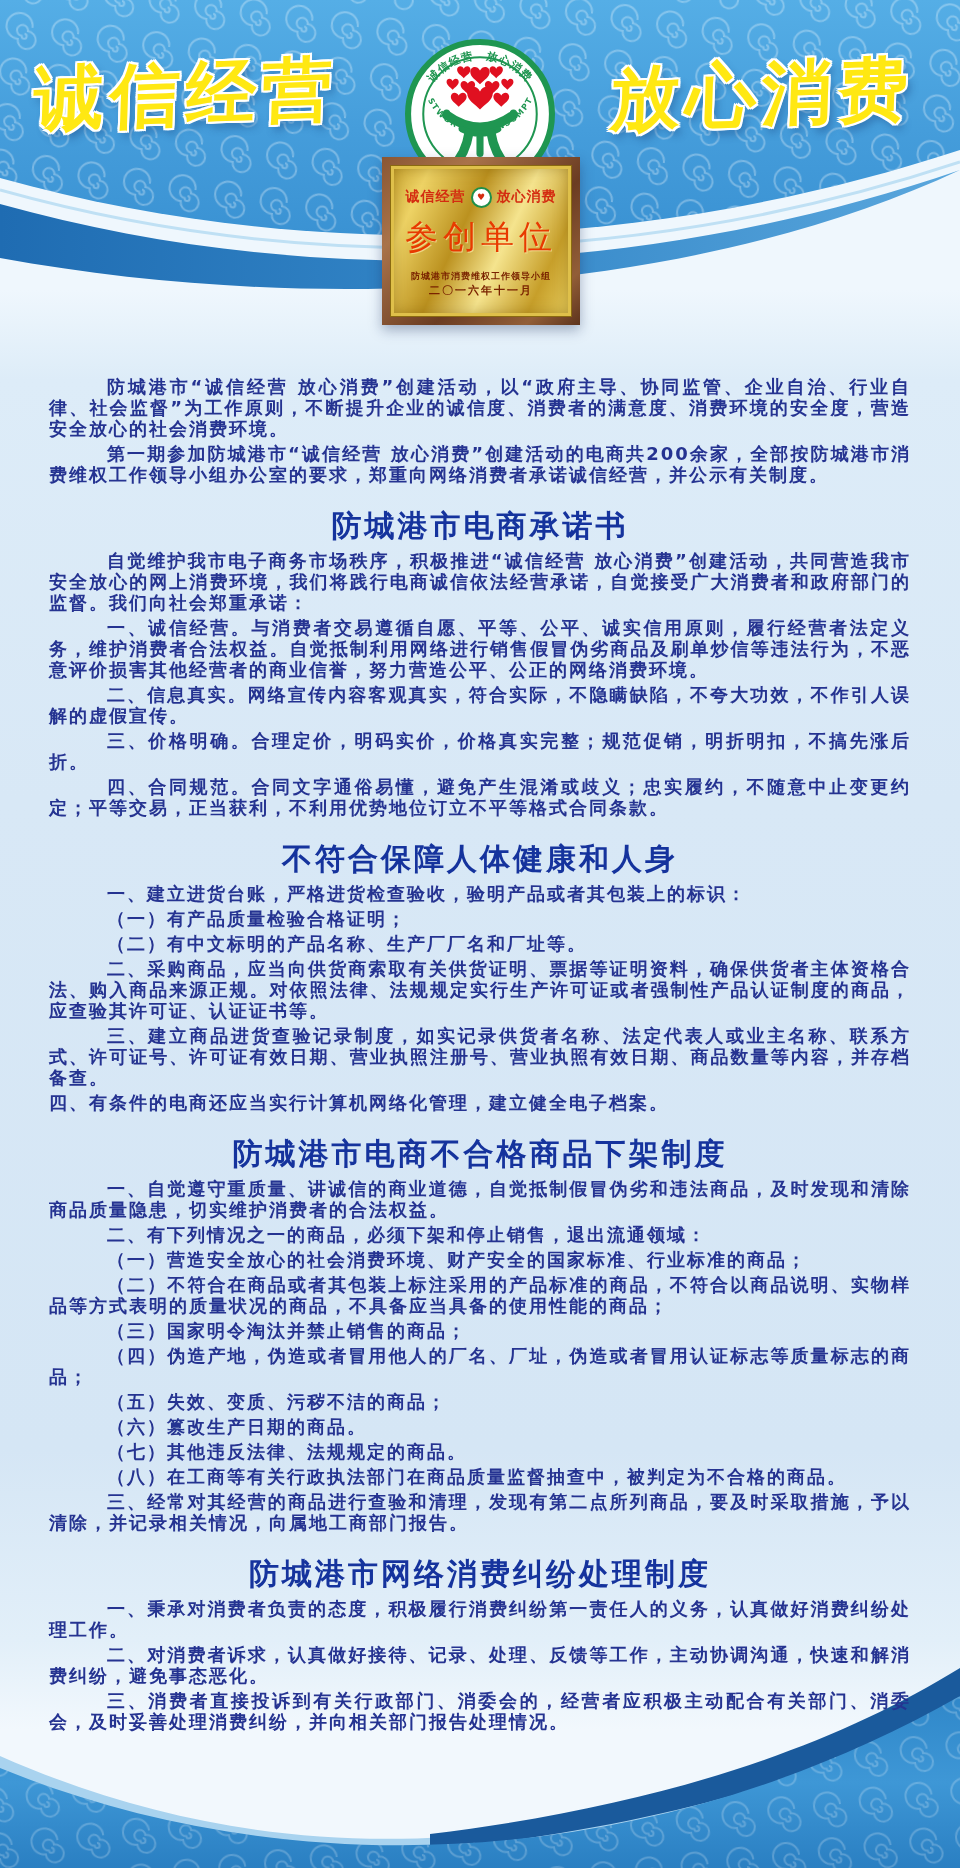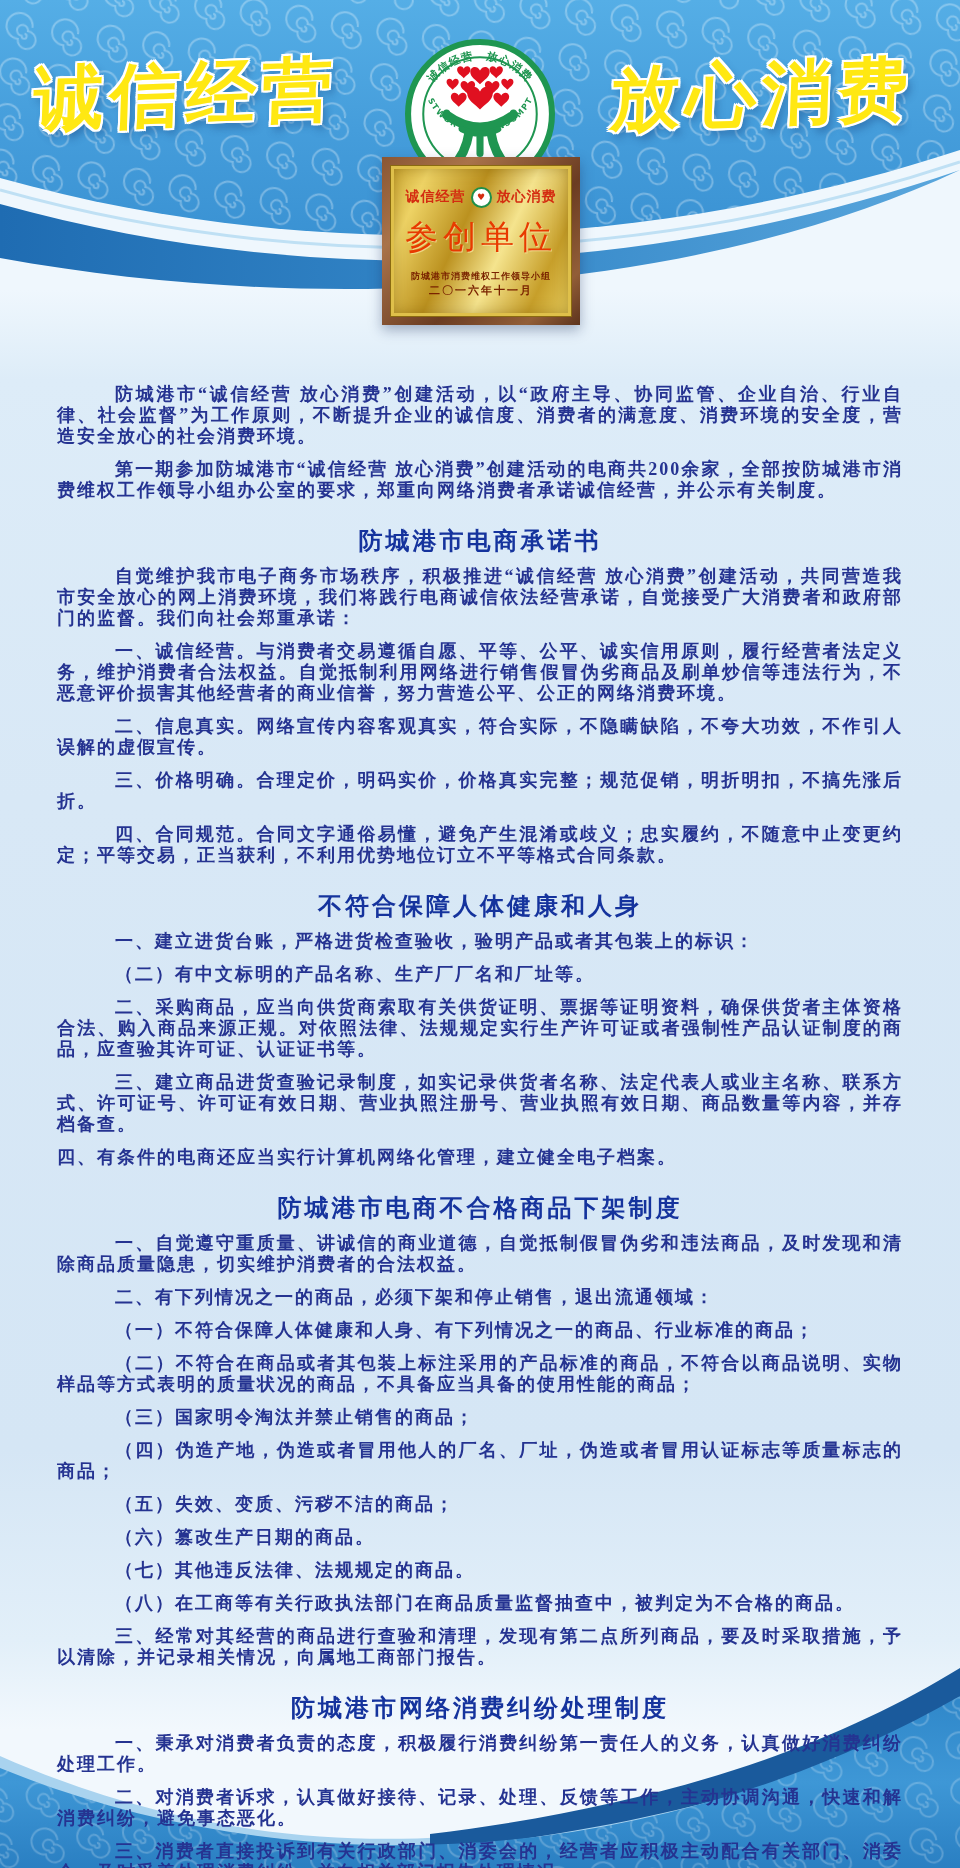--- a/index.html
+++ b/index.html
@@ -61,25 +61,25 @@
   .plaque-issuer{margin-top:10px;font-size:9px;font-weight:bold;color:#7a2300;letter-spacing:1px;}
   .plaque-date{margin-top:0;font-size:11px;font-weight:bold;color:#7a2300;letter-spacing:2px;font-family:Liberation Serif, serif;}
   
   .content{
     position:relative;z-index:1;
     padding:372px 45px 0 45px;
     color:#253391;
     font-size:18px;font-weight:bold;
     line-height:21px;letter-spacing:2px;
   }
-  .para{margin:12px;text-indent:58px;text-align:justify;font-family:Liberation Serif, serif;}
+  .para{margin:4px;text-indent:58px;text-align:justify;}
   .para.flush{text-indent:0;}
   .sec-heading{
     margin:30px 0 14px 0;
-    text-align:center;font-size:24px;font-weight:bold;
+    text-align:center;font-size:30px;font-weight:bold;
     color:#15339d;letter-spacing:3px;
   }
 </style>
 </head>
 <body>
 
 <div class="poster">
 
   <svg class="header-svg" width="960" height="320" viewBox="0 0 960 320">
     <defs>
@@ -161,29 +161,30 @@
 
     <h2 class="sec-heading">防城港市电商承诺书</h2>
     <p class="para">自觉维护我市电子商务市场秩序，积极推进“诚信经营 放心消费”创建活动，共同营造我市安全放心的网上消费环境，我们将践行电商诚信依法经营承诺，自觉接受广大消费者和政府部门的监督。我们向社会郑重承诺：</p>
     <p class="para">一、诚信经营。与消费者交易遵循自愿、平等、公平、诚实信用原则，履行经营者法定义务，维护消费者合法权益。自觉抵制利用网络进行销售假冒伪劣商品及刷单炒信等违法行为，不恶意评价损害其他经营者的商业信誉，努力营造公平、公正的网络消费环境。</p>
     <p class="para">二、信息真实。网络宣传内容客观真实，符合实际，不隐瞒缺陷，不夸大功效，不作引人误解的虚假宣传。</p>
     <p class="para">三、价格明确。合理定价，明码实价，价格真实完整；规范促销，明折明扣，不搞先涨后折。</p>
     <p class="para">四、合同规范。合同文字通俗易懂，避免产生混淆或歧义；忠实履约，不随意中止变更约定；平等交易，正当获利，不利用优势地位订立不平等格式合同条款。</p>
 
     <h2 class="sec-heading">不符合保障人体健康和人身</h2>
     <p class="para">一、建立进货台账，严格进货检查验收，验明产品或者其包装上的标识：</p>
+    <p class="para">（一）有产品质量检验合格证明；</p>
     <p class="para">（二）有中文标明的产品名称、生产厂厂名和厂址等。</p>
     <p class="para">二、采购商品，应当向供货商索取有关供货证明、票据等证明资料，确保供货者主体资格合法、购入商品来源正规。对依照法律、法规规定实行生产许可证或者强制性产品认证制度的商品，应查验其许可证、认证证书等。</p>
     <p class="para">三、建立商品进货查验记录制度，如实记录供货者名称、法定代表人或业主名称、联系方式、许可证号、许可证有效日期、营业执照注册号、营业执照有效日期、商品数量等内容，并存档备查。</p>
     <p class="para flush">四、有条件的电商还应当实行计算机网络化管理，建立健全电子档案。</p>
 
     <h2 class="sec-heading">防城港市电商不合格商品下架制度</h2>
     <p class="para">一、自觉遵守重质量、讲诚信的商业道德，自觉抵制假冒伪劣和违法商品，及时发现和清除商品质量隐患，切实维护消费者的合法权益。</p>
     <p class="para">二、有下列情况之一的商品，必须下架和停止销售，退出流通领域：</p>
-    <p class="para">（一）不符合保障人体健康和人身、有下列情况之一的商品、行业标准的商品；</p>
+    <p class="para">（一）营造安全放心的社会消费环境、财产安全的国家标准、行业标准的商品；</p>
     <p class="para">（二）不符合在商品或者其包装上标注采用的产品标准的商品，不符合以商品说明、实物样品等方式表明的质量状况的商品，不具备应当具备的使用性能的商品；</p>
     <p class="para">（三）国家明令淘汰并禁止销售的商品；</p>
     <p class="para">（四）伪造产地，伪造或者冒用他人的厂名、厂址，伪造或者冒用认证标志等质量标志的商品；</p>
     <p class="para">（五）失效、变质、污秽不洁的商品；</p>
     <p class="para">（六）篡改生产日期的商品。</p>
     <p class="para">（七）其他违反法律、法规规定的商品。</p>
     <p class="para">（八）在工商等有关行政执法部门在商品质量监督抽查中，被判定为不合格的商品。</p>
     <p class="para">三、经常对其经营的商品进行查验和清理，发现有第二点所列商品，要及时采取措施，予以清除，并记录相关情况，向属地工商部门报告。</p>
 
     <h2 class="sec-heading">防城港市网络消费纠纷处理制度</h2>

